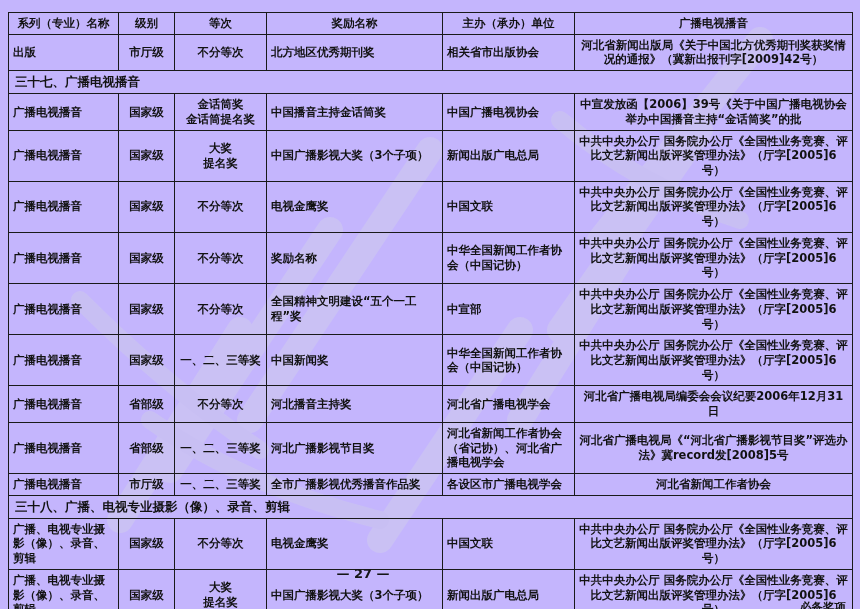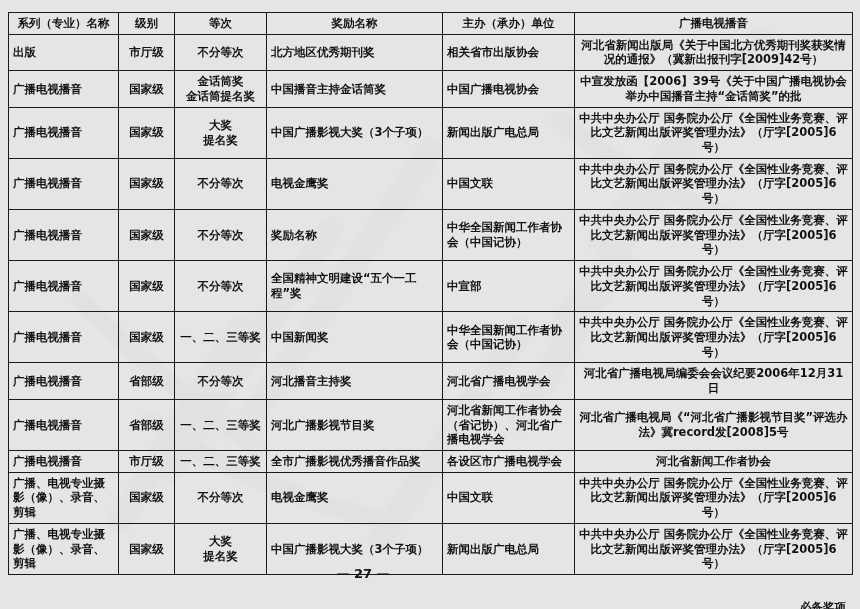--- a/index.html
+++ b/index.html
@@ -12,21 +12,21 @@
     height: 609px;
     font-family: "DejaVu Sans", "Liberation Sans", sans-serif;
     color: #111;
     position: relative;
     overflow: hidden;
   }
   
   .page {
     position: absolute;
     inset: 0;
-    background: #e5e5e5;
+    background: #c4b5fd;
   }
   
   .watermark {
     position: absolute;
     left: 0; top: 0;
     width: 860px; height: 609px;
     pointer-events: none;
     opacity: 0.30;
   }
   .doc {
@@ -133,20 +133,23 @@
       </thead>
       <tbody>
           <tr>
             <td class="l">出版</td>
             <td class="c">市厅级</td>
             <td class="c">不分等次</td>
             <td class="l">北方地区优秀期刊奖</td>
             <td class="l">相关省市出版协会</td>
             <td class="note">河北省新闻出版局《关于中国北方优秀期刊奖获奖情况的通报》（冀新出报刊字[2009]42号）</td>
           </tr>
+          <tr class="section">
+            <td colspan="6">三十七、广播电视播音</td>
+          </tr>
           <tr>
             <td class="l">广播电视播音</td>
             <td class="c">国家级</td>
             <td class="c">金话筒奖<br>金话筒提名奖</td>
             <td class="l">中国播音主持金话筒奖</td>
             <td class="l">中国广播电视协会</td>
             <td class="note">中宣发放函【2006】39号《关于中国广播电视协会举办中国播音主持“金话筒奖”的批</td>
           </tr>
           <tr>
             <td class="l">广播电视播音</td>
@@ -205,20 +208,23 @@
             <td class="note">河北省广播电视局《“河北省广播影视节目奖”评选办法》冀record发[2008]5号</td>
           </tr>
           <tr>
             <td class="l">广播电视播音</td>
             <td class="c">市厅级</td>
             <td class="c">一、二、三等奖</td>
             <td class="l">全市广播影视优秀播音作品奖</td>
             <td class="l">各设区市广播电视学会</td>
             <td class="note">河北省新闻工作者协会</td>
           </tr>
+          <tr class="section">
+            <td colspan="6">三十八、广播、电视专业摄影（像）、录音、剪辑</td>
+          </tr>
           <tr>
             <td class="l">广播、电视专业摄影（像）、录音、剪辑</td>
             <td class="c">国家级</td>
             <td class="c">不分等次</td>
             <td class="l">电视金鹰奖</td>
             <td class="l">中国文联</td>
             <td class="note">中共中央办公厅 国务院办公厅《全国性业务竞赛、评比文艺新闻出版评奖管理办法》（厅字[2005]6号）</td>
           </tr>
           <tr>
             <td class="l">广播、电视专业摄影（像）、录音、剪辑</td>

